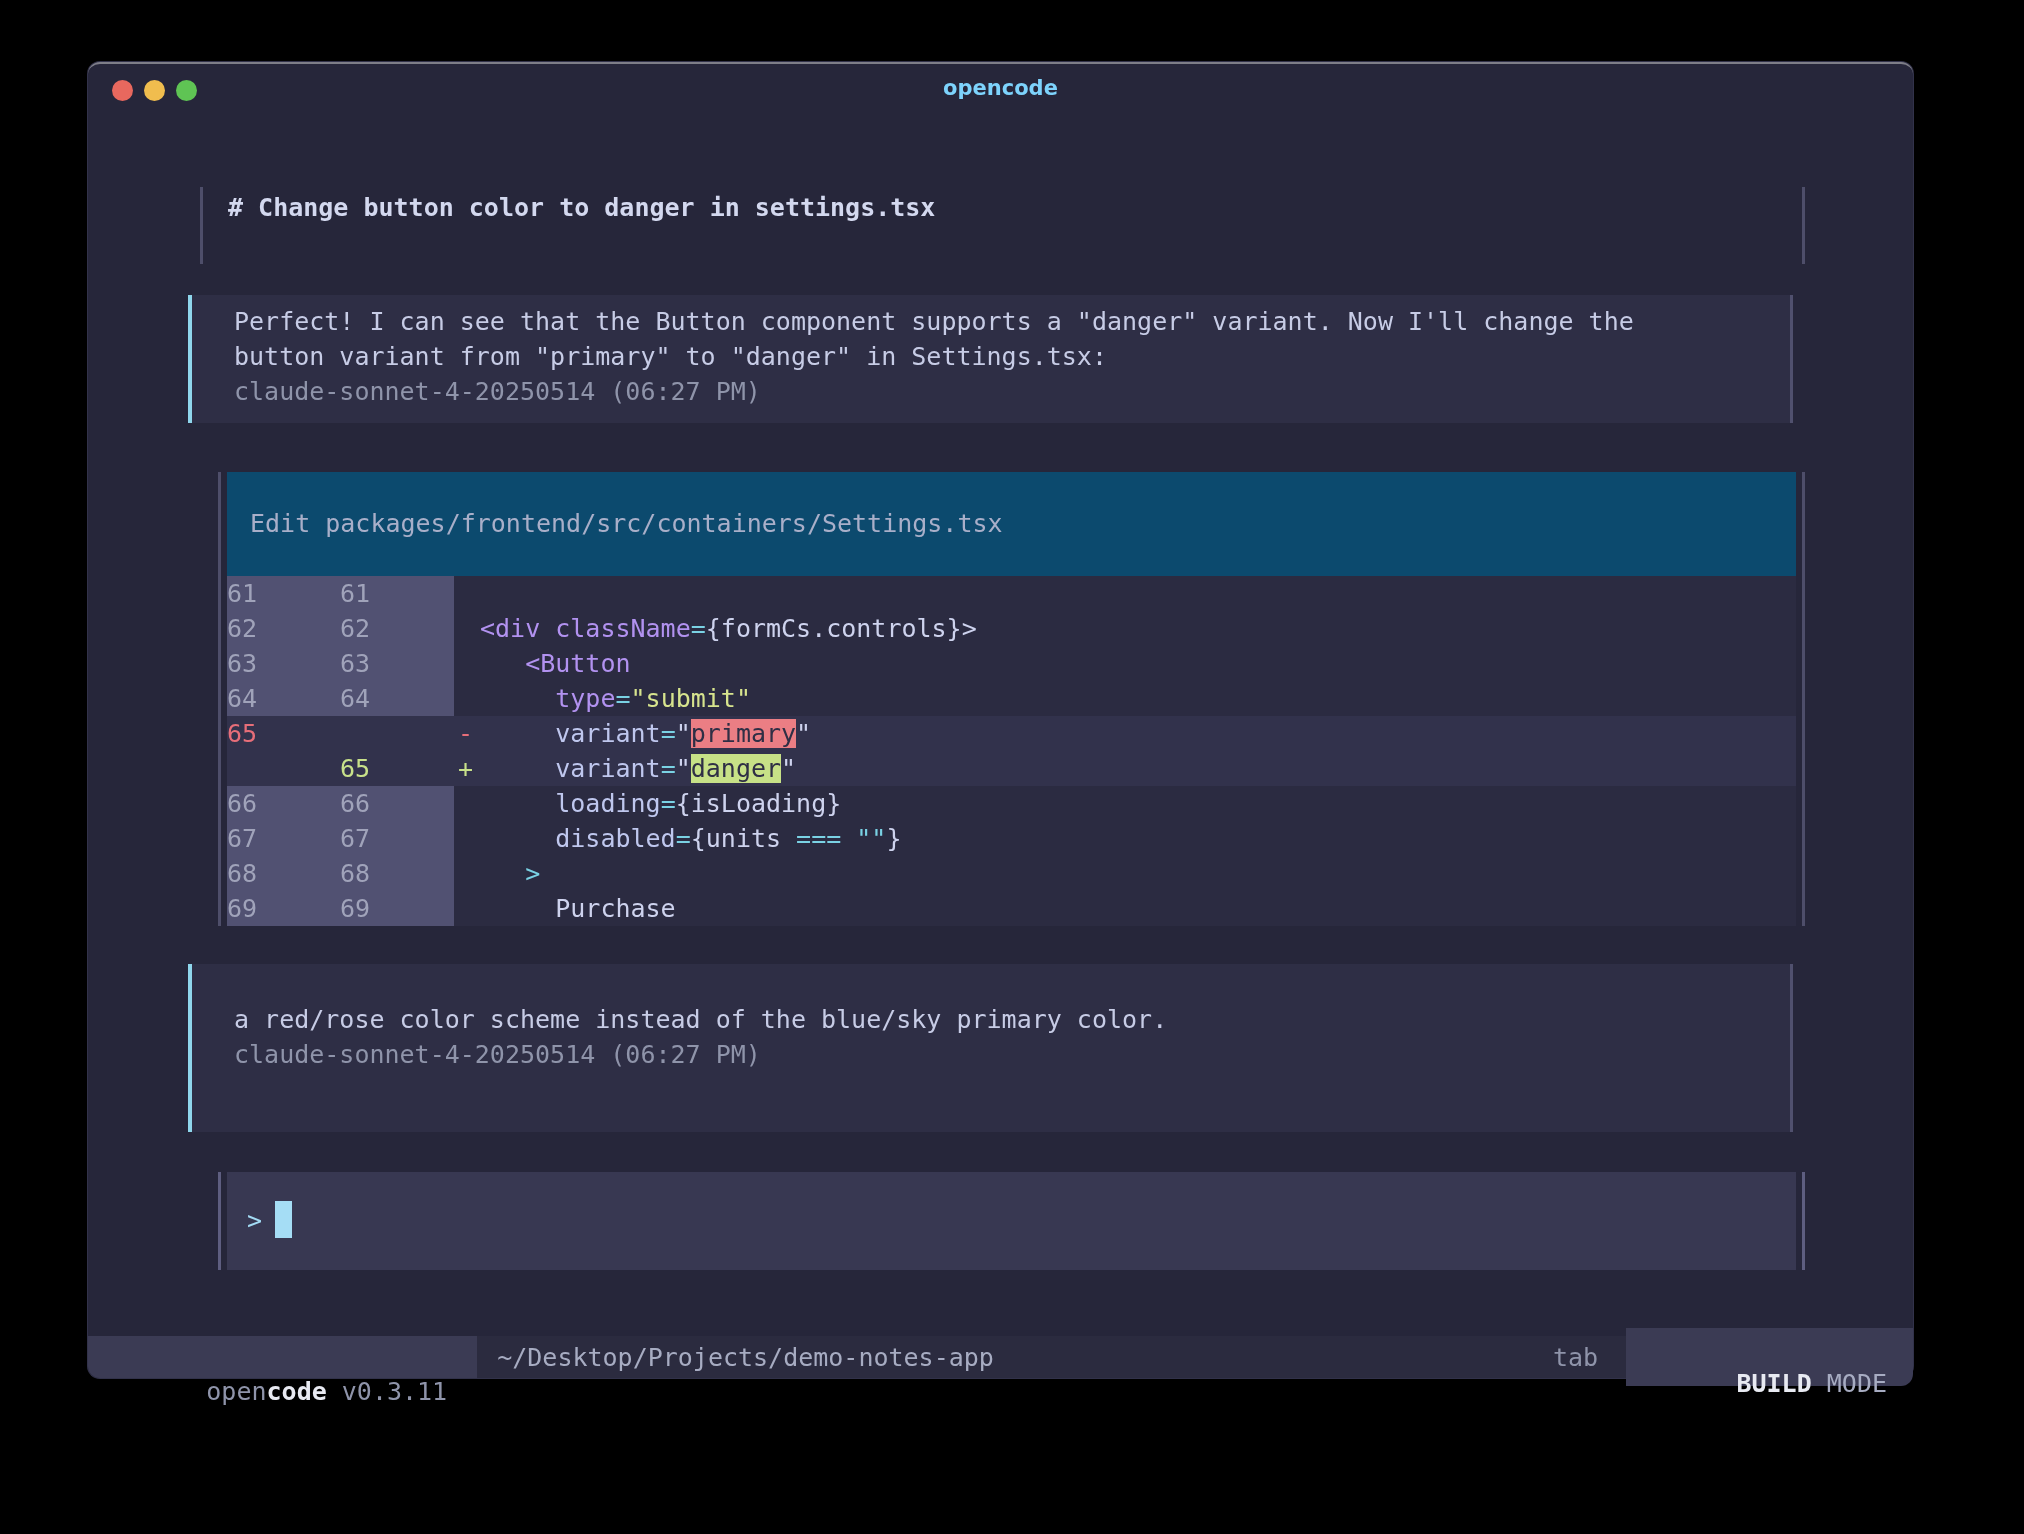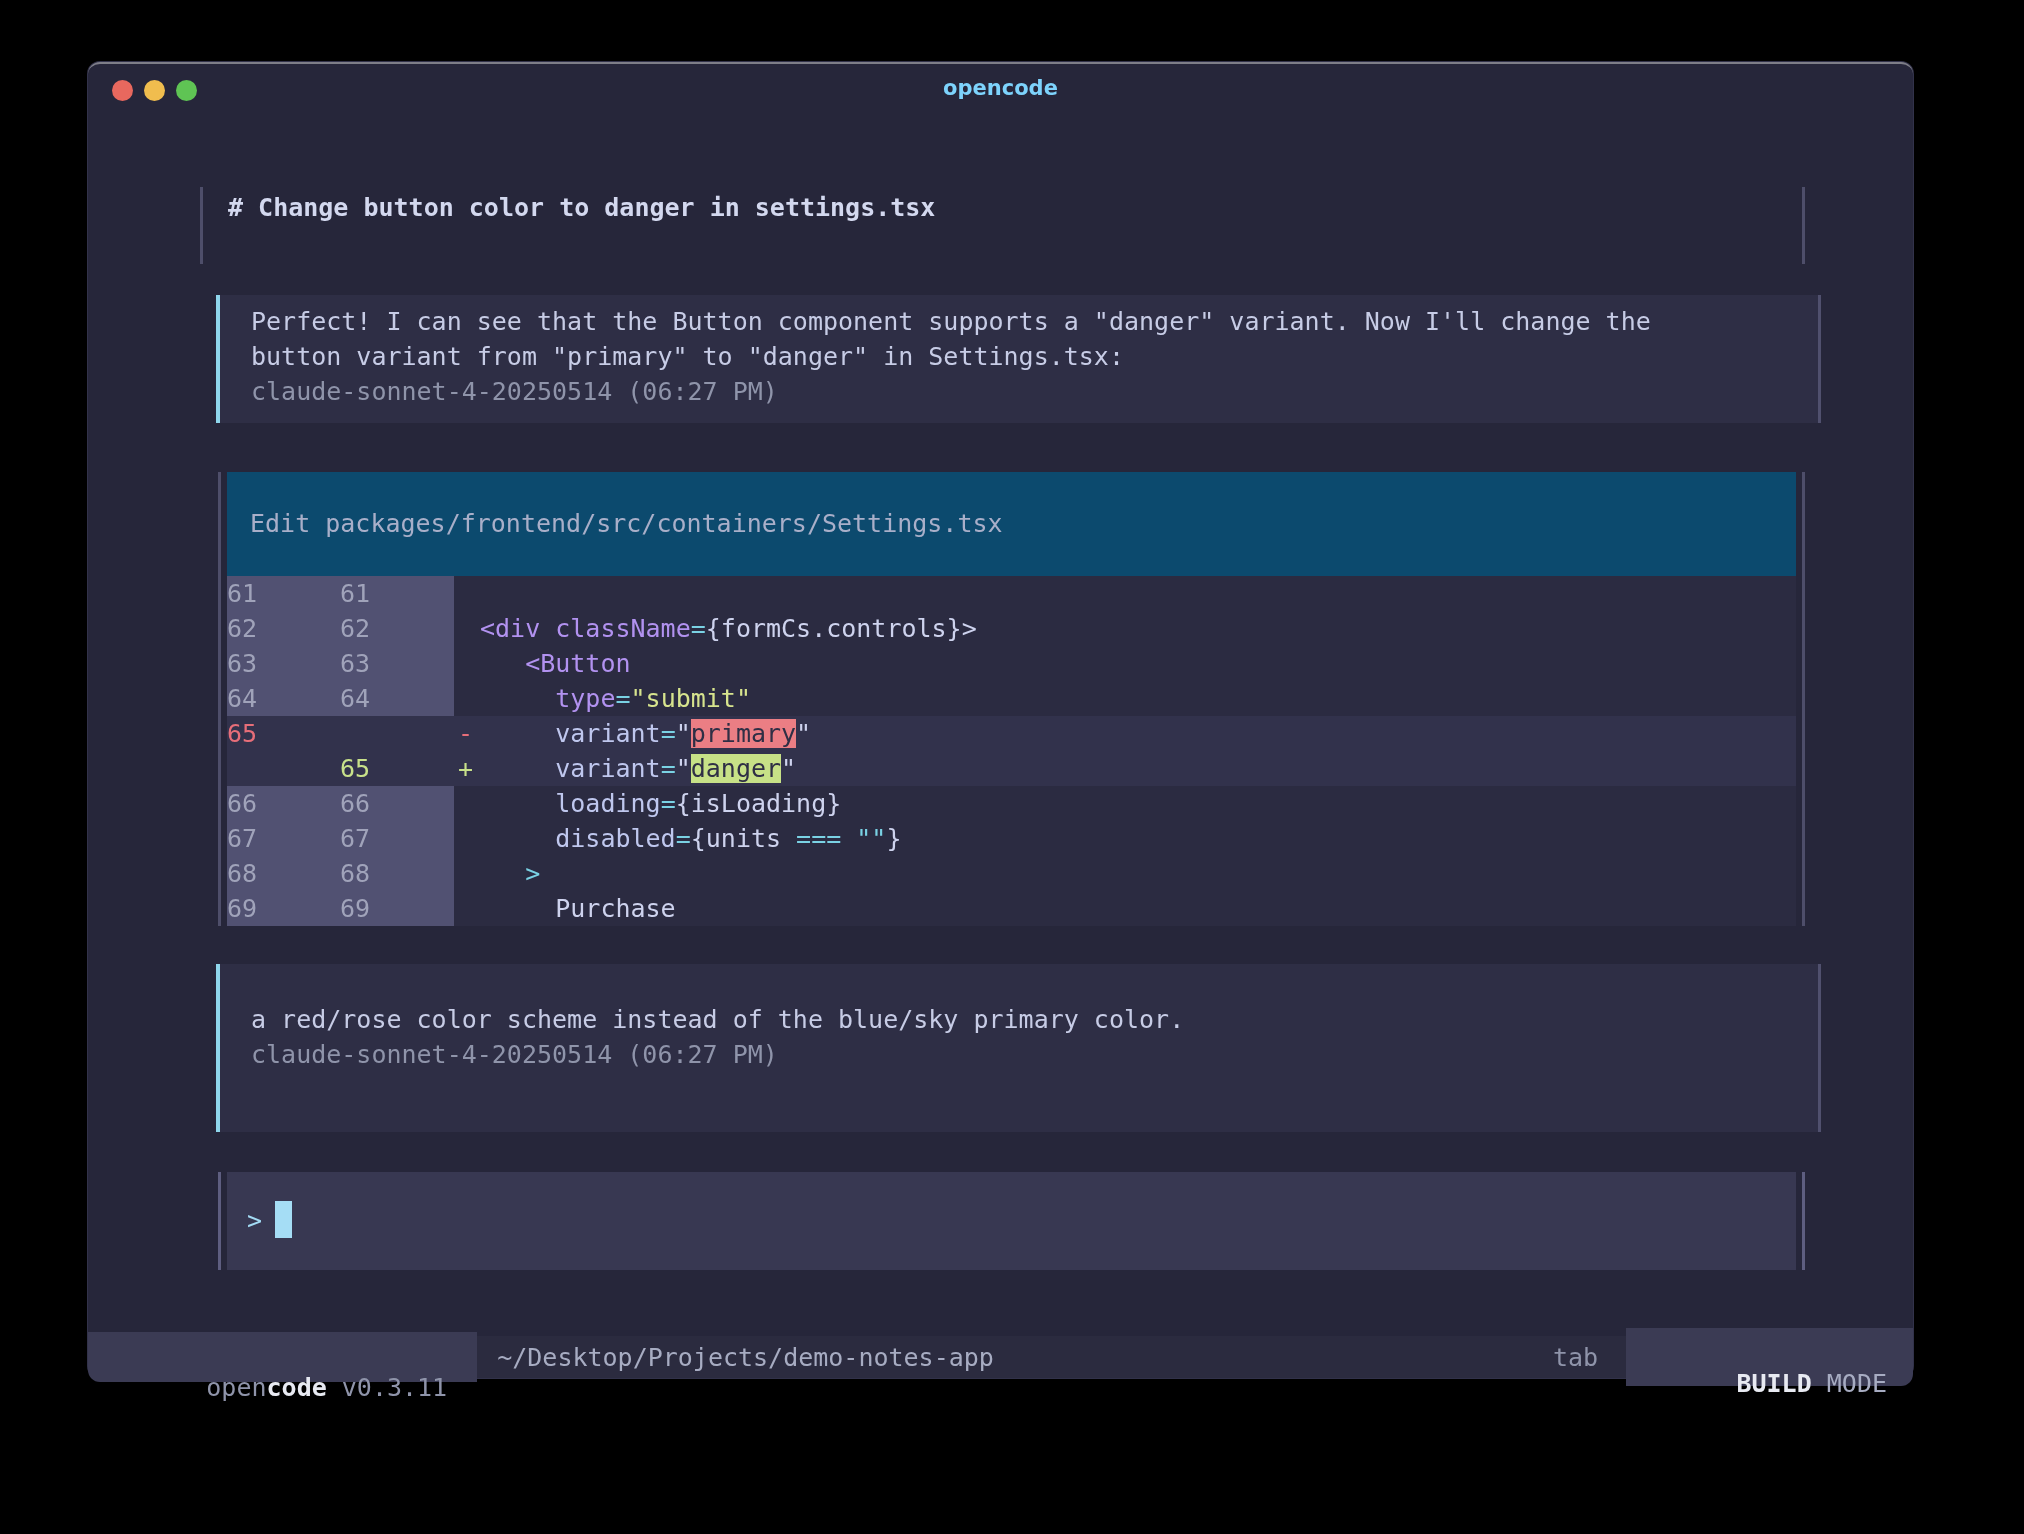--- a/index.html
+++ b/index.html
@@ -37,24 +37,24 @@
     border-left:3px solid #4e4e6a; border-right:3px solid #4e4e6a;
     padding:3px 12px 0 25px;
   }
   .hdr-title { font-weight:bold; color:#d3d8ef; }
   .hdr-line2 { display:flex; }
   .hdr-share { margin-left:30px; }
   .hdr-stats { margin-left:auto; }
 
   
   .msg {
-    position:absolute; left:128px; width:1605px;
+    position:absolute; left:100px; width:1605px;
     background:#2e2e45;
     border-left:4px solid #8fd6ec; border-right:3px solid #50506e;
-    padding-left:31px;
+    padding-left:42px;
   }
   .msg1 { top:231px; height:128px; padding-top:9px; }
   .msg2 { top:900px; height:168px; padding-top:38px; }
 
   
   .edit {
     position:absolute; left:130px; top:408px; width:1587px;
     border-left:3px solid #4e4e6a; border-right:3px solid #4e4e6a;
     padding:0 6px;
   }
@@ -110,21 +110,21 @@
   }
   .footline .right { margin-left:auto; }
 
   
   .statusbar {
     position:absolute; left:0; bottom:0; width:100%; height:42px;
     background:#2b2b3f; border-radius:0 0 12px 12px;
     display:flex; align-items:center;
   }
   .sb-app {
-    height:50px; background:#3b3b54; border-radius:0 0 0 12px;
+    height:42px; background:#3b3b54; border-radius:0 0 0 12px;
     padding:3px 30px 0 28px; flex:0 0 auto;
   }
   .sb-app .b { color:#e8eaf2; font-weight:bold; }
   .sb-cwd { margin-left:20px; color:#a7acc2; }
   .sb-tab { margin-left:auto; margin-right:28px; }
   .sb-mode {
     height:58px; background:#3b3b54; border-radius:0 0 12px 0;
     padding:3px 26px 0 20px; flex:0 0 auto; color:#a7acc2;
   }
   .sb-mode .b { color:#e8eaf2; font-weight:bold; }

